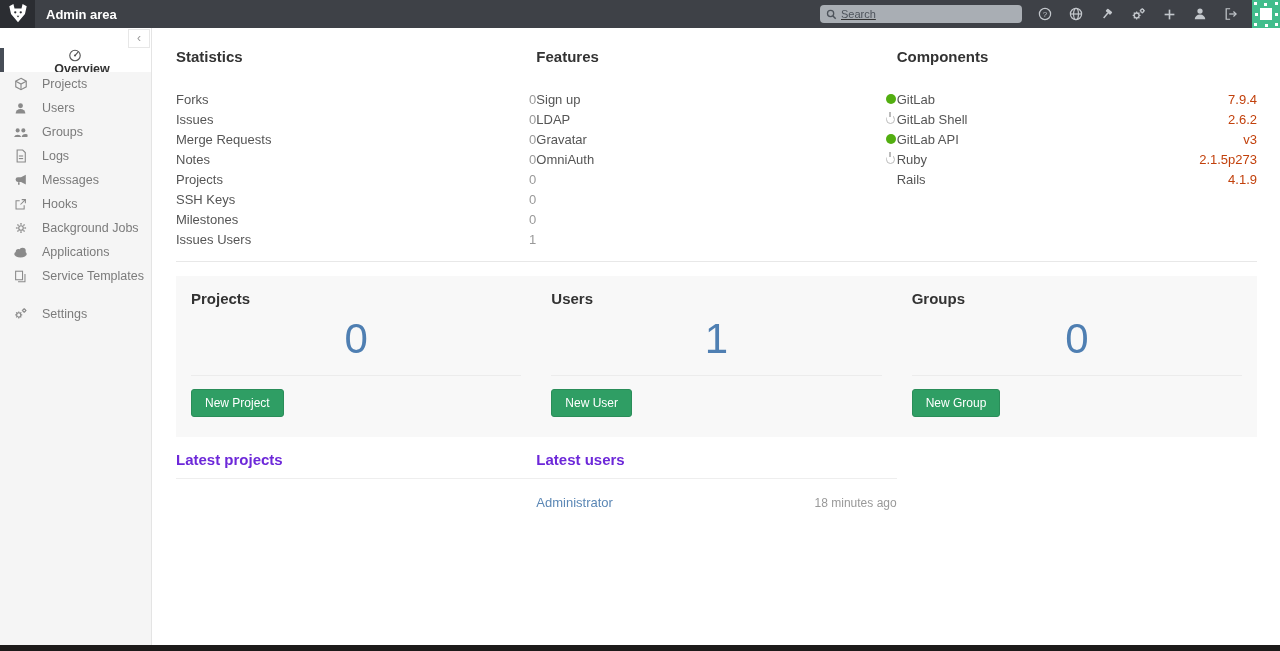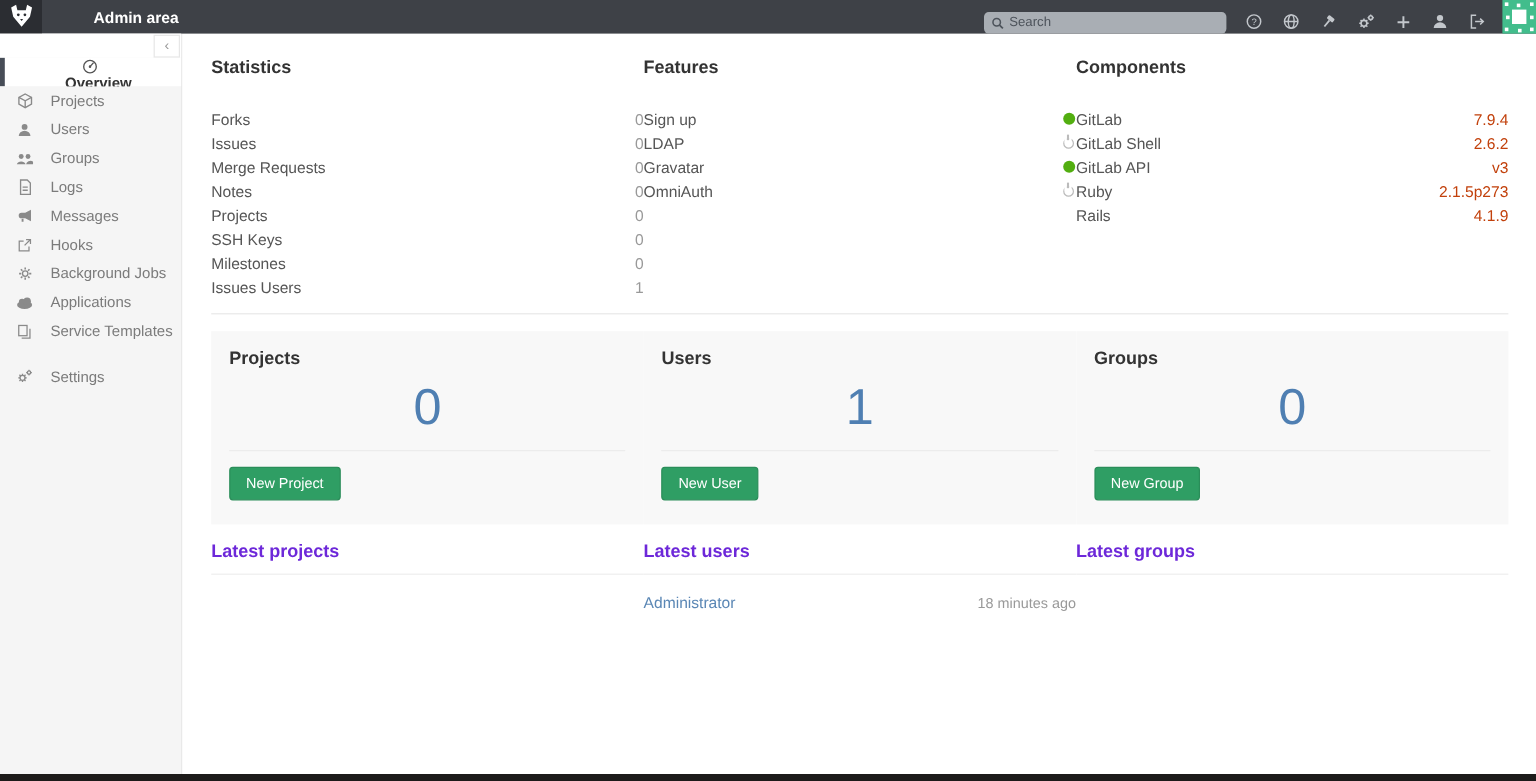--- a/index.html
+++ b/index.html
@@ -1,23 +1,23 @@
 <!DOCTYPE html>
 <html><head>
 <meta charset="utf-8">
 <style>
   * { box-sizing: border-box; margin: 0; padding: 0; }
   html,body { width:1280px; height:651px; overflow:hidden; }
   body { font-family:"Liberation Sans", sans-serif; background:#fff; color:#333; }
 
   
-  .navbar { height:28px; background:#3e4147; display:flex; align-items:center; position:relative;gap:32px; }
+  .navbar { height:28px; background:#3e4147; display:flex; align-items:center; position:relative; }
   .logo-box { width:35px; height:28px; background:#2b2d32; display:flex; align-items:center; justify-content:center; flex:0 0 auto; }
   .navbar-title { color:#fff; font-size:13px; font-weight:bold; margin-left:11px; }
-  .nav-right { margin-left:auto; display:flex; align-items:flex-end; height:28px; }
+  .nav-right { margin-left:auto; display:flex; align-items:center; height:28px;text-decoration:underline; }
   .search-box { width:202px; height:18px; background:#a9aeb4; border:none; border-radius:4px; display:flex; align-items:center; padding:0 6px; margin-right:12px; }
   .search-box input { border:none; background:transparent; outline:none; font-size:11px; color:#3a3f45; width:100%; font-family:"Liberation Sans",sans-serif; }
   .search-box input::placeholder { color:#4d535b; opacity:1; }
   .nav-icons { display:flex; align-items:center; gap:9px; margin-right:10px; }
   .nav-icon { width:22px; height:20px; display:flex; align-items:center; justify-content:center; cursor:pointer; }
   .nav-icon svg { stroke:#c3c7cc; fill:none; stroke-width:1.4; }
   .nav-icon svg .f { fill:#c3c7cc; stroke:none; }
   .avatar { width:28px; height:28px; background:#42bd8c; position:relative; flex:0 0 auto; }
   .avatar .sq { position:absolute; left:8px; top:8px; width:12px; height:12px; background:#fff; }
   .avatar .dot { position:absolute; left:2px; top:2px; width:3px; height:3px; background:#fff;
@@ -437,22 +437,18 @@
         <hr>
       </section>
       <section>
         <h4>Latest users</h4>
         <hr>
         <div class="user-row">
           <span class="name">Administrator</span>
           <span class="time">18 minutes ago</span>
         </div>
       </section>
-      <section>
-        <h4>Latest groups</h4>
-        <hr>
-      </section>
     </div>
 
   </main>
 </div>
 
 <div class="bottom-bar"></div>
 
 </body></html>

